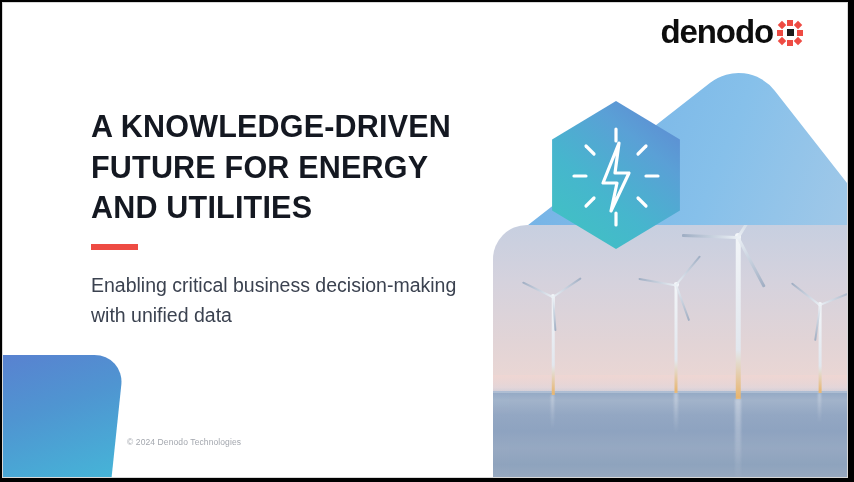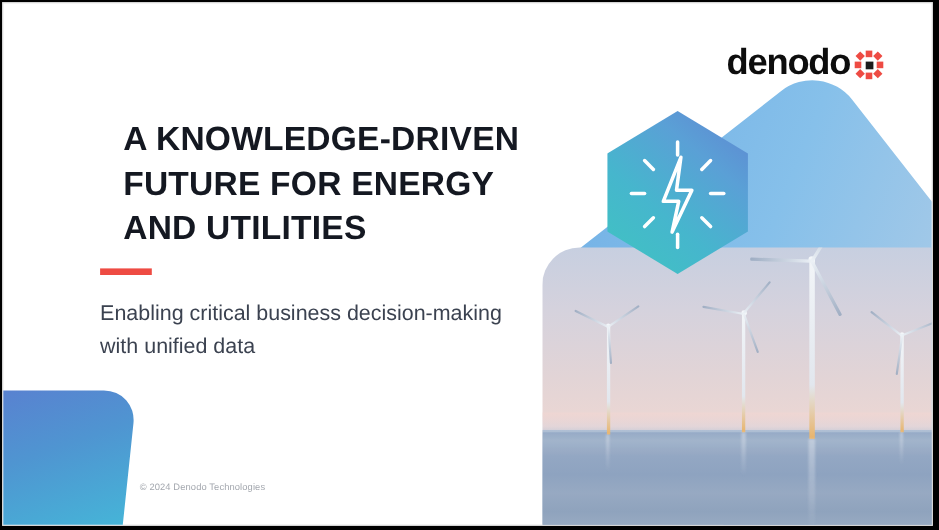--- a/index.html
+++ b/index.html
@@ -31,23 +31,23 @@
     background: #ffffff;
     border: 1px solid #d8d8d8;
     box-sizing: border-box;
     overflow: hidden;
   }
 
   
   .logo-area {
     position: absolute;
     right: 44px;
-    top: 36px;
+    top: 12px;
     display: flex;
-    align-items: flex-end;
+    align-items: center;
     gap: 4px;
   }
   .logo-wordmark {
     font-size: 33px;
     font-weight: bold;
     color: #0d0d0d;
     letter-spacing: -1.1px;
     line-height: 1;
   }
   .logo-mark {
@@ -79,21 +79,20 @@
     position: absolute;
     left: 88px;
     top: 103px;
     width: 410px;
     font-size: 30.5px;
     font-weight: bold;
     line-height: 1.33;
     letter-spacing: 0.2px;
     color: #141821;
     text-transform: uppercase;
-    margin-left: 21px;
   }
 
   .accent-bar {
     position: absolute;
     left: 88px;
     top: 241px;
     width: 47px;
     height: 6px;
     background: #ee4b43;
   }

